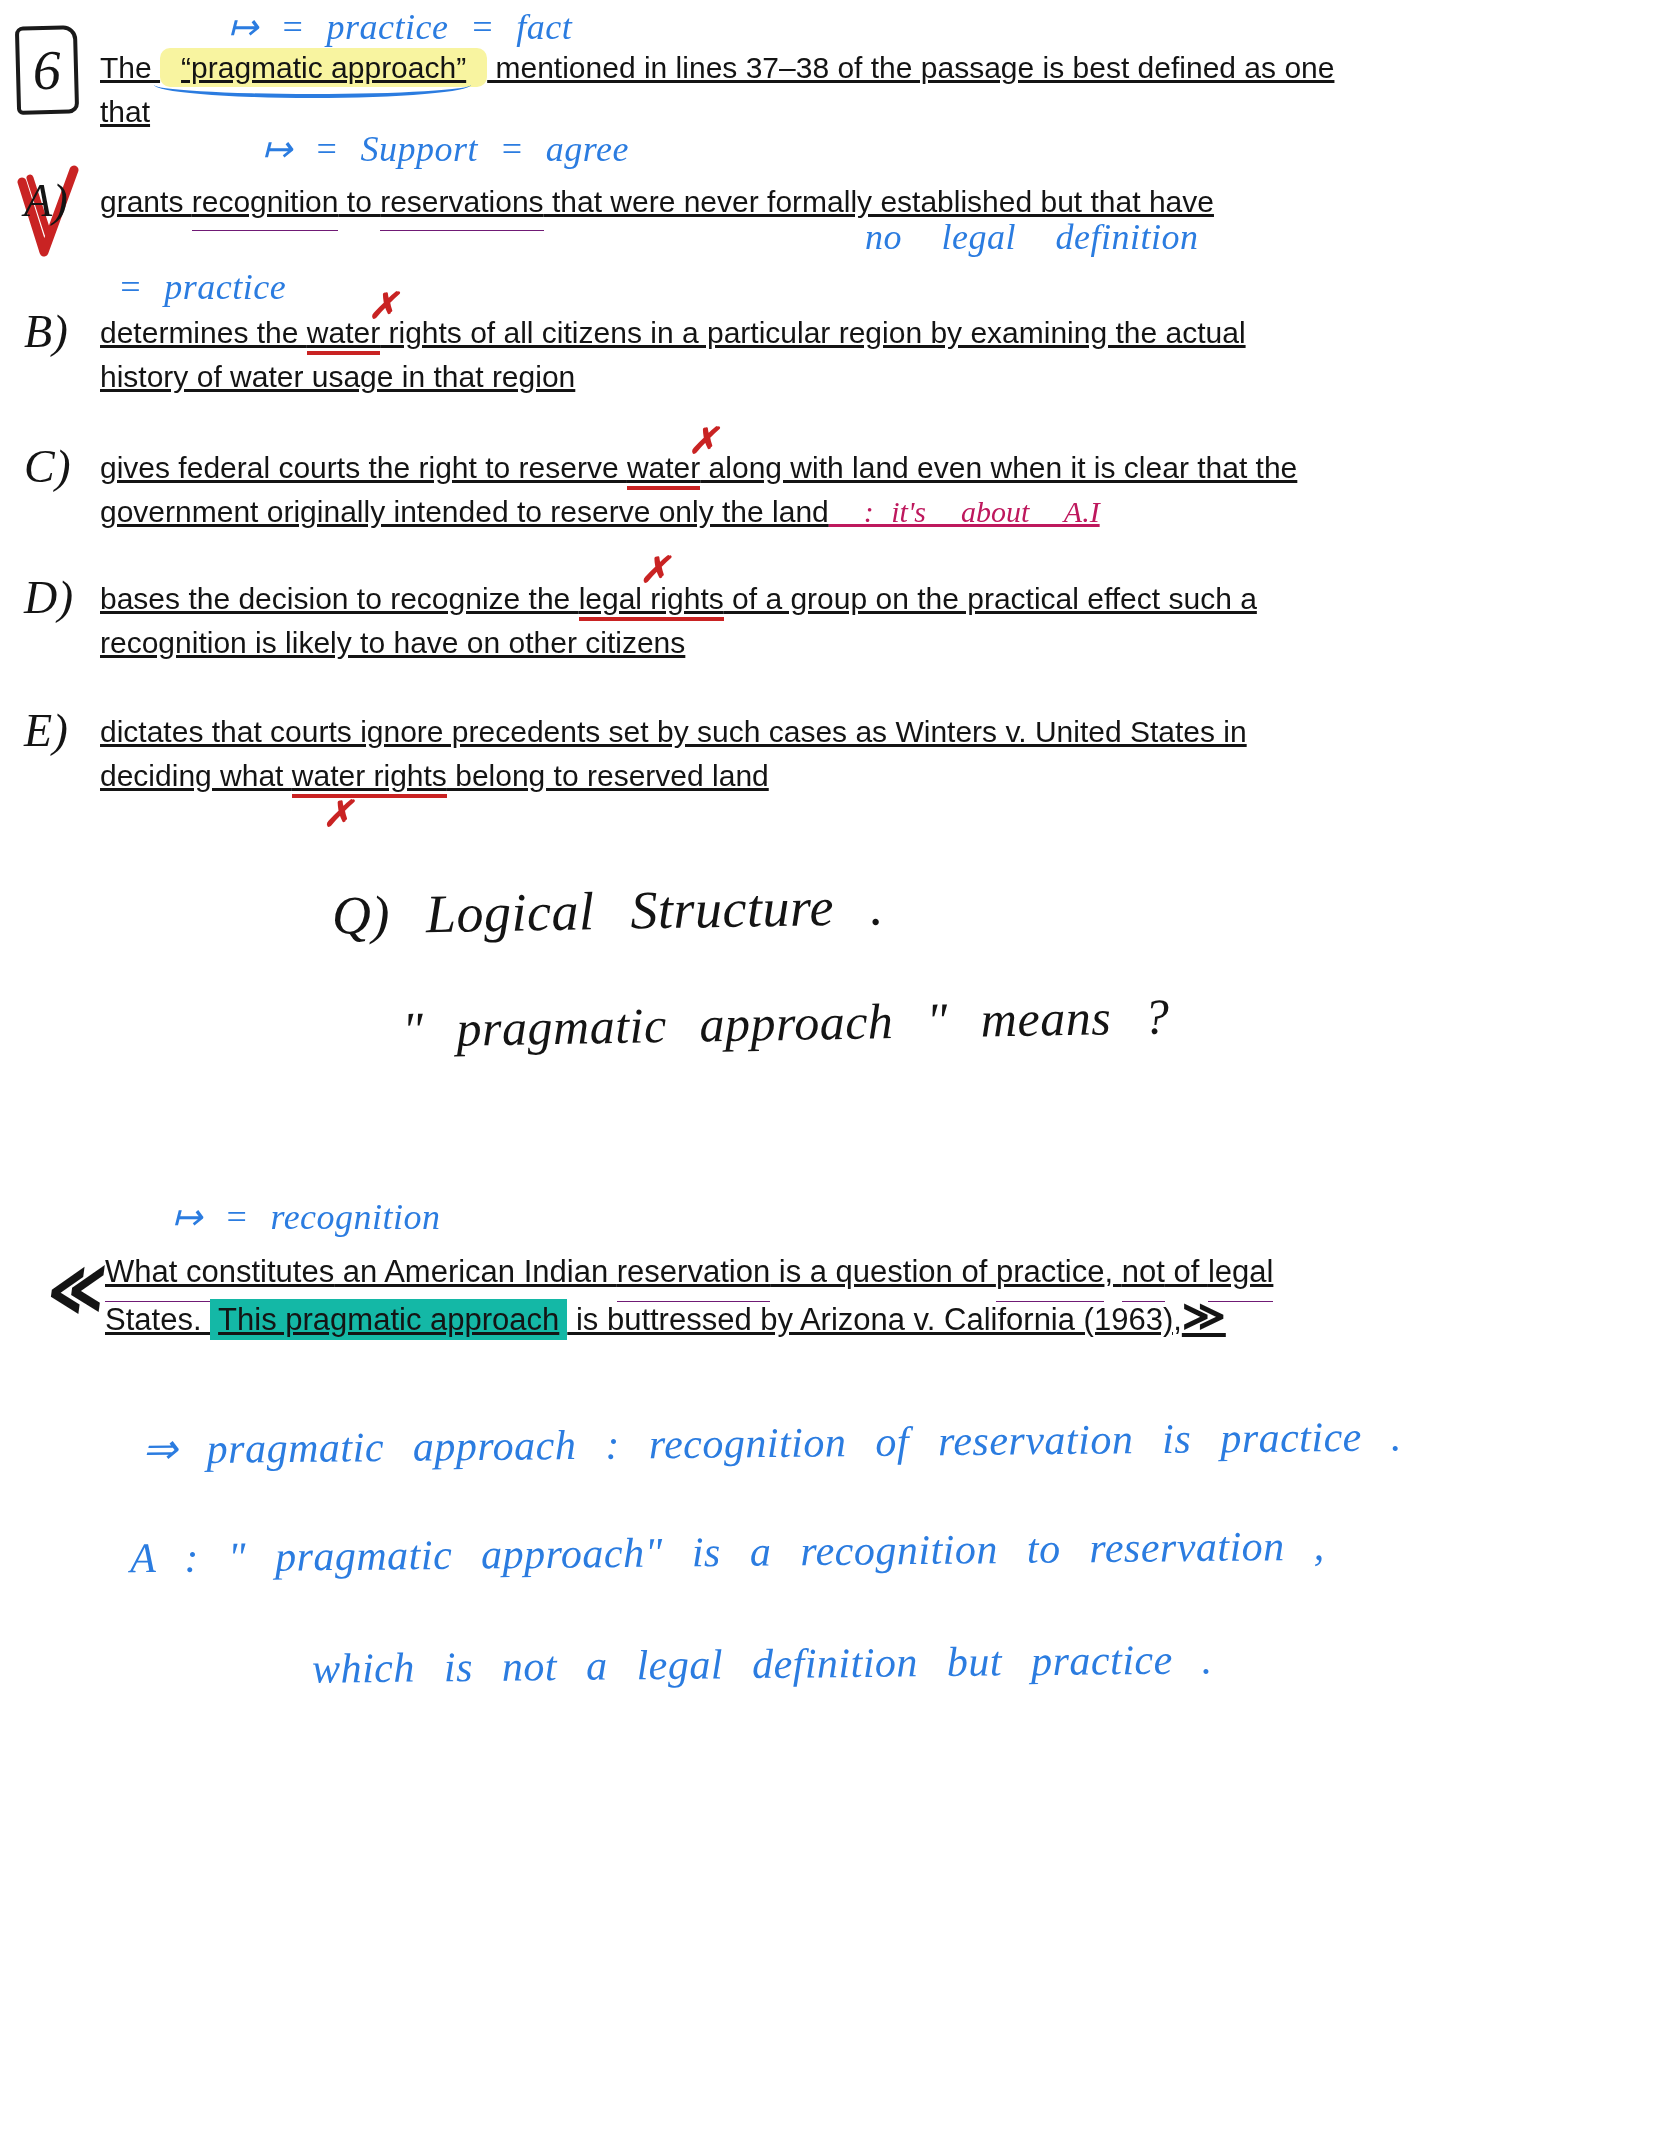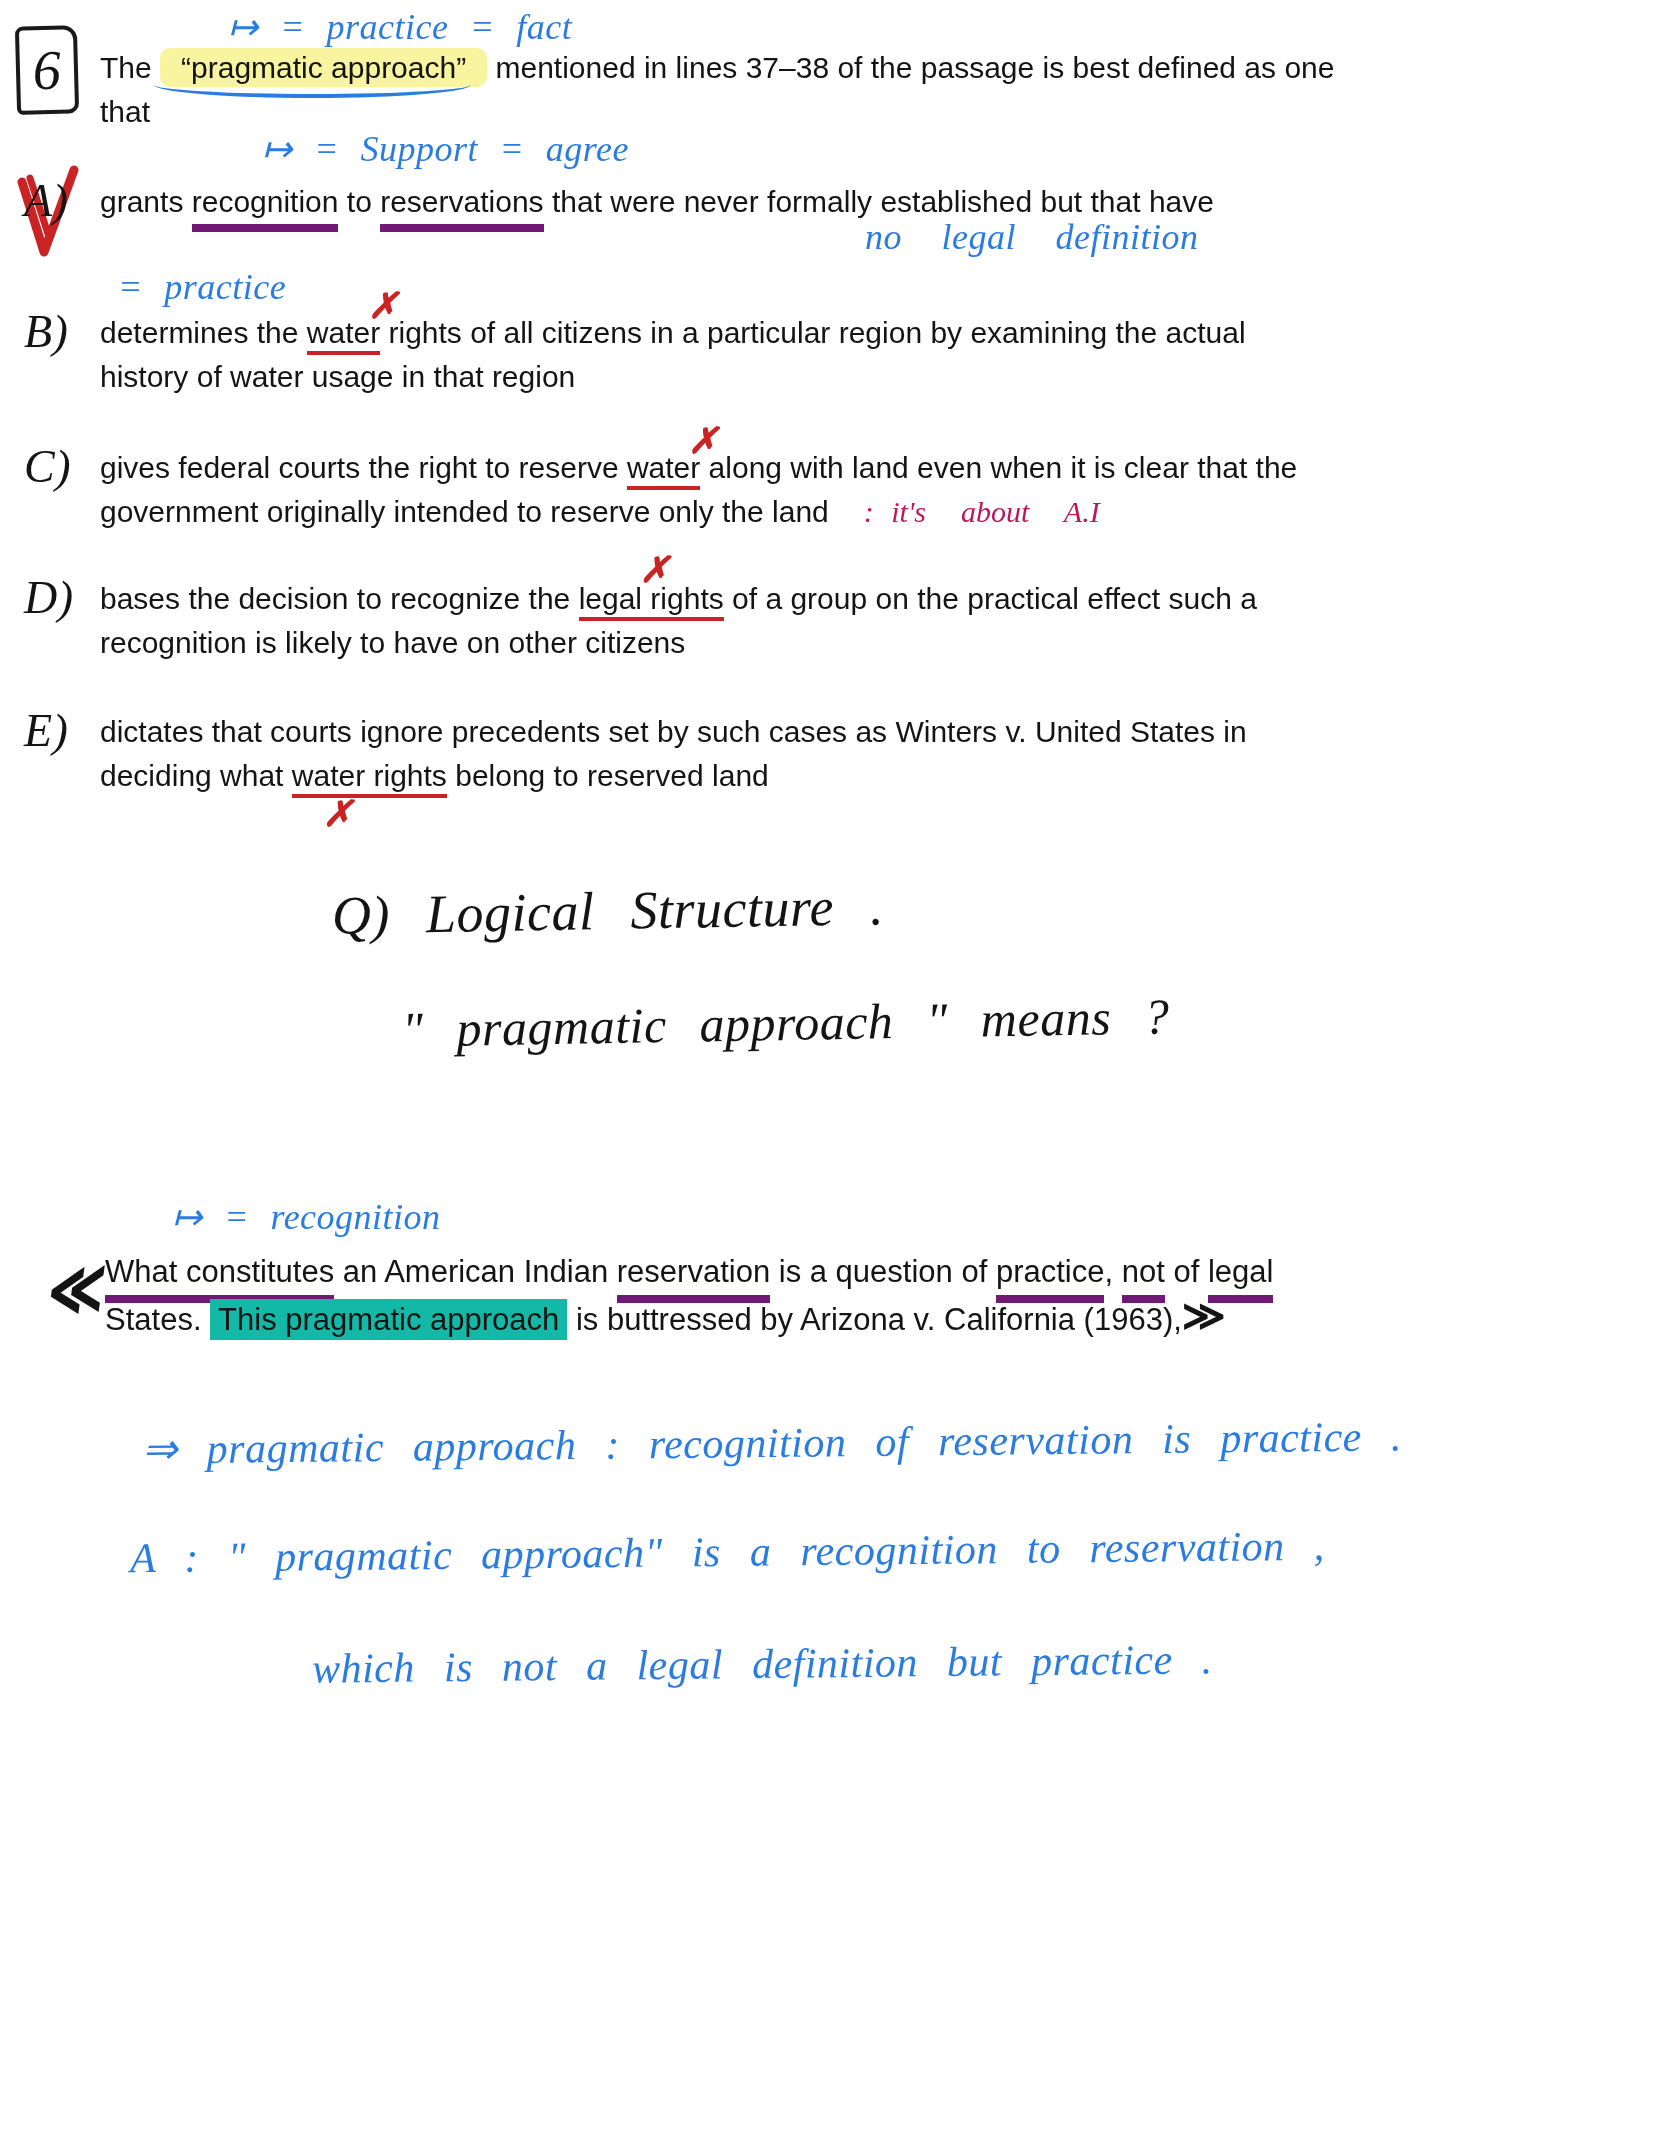--- a/index.html
+++ b/index.html
@@ -4,22 +4,22 @@
 <style>
   * { margin:0; padding:0; box-sizing:border-box; }
   html,body { background:#ffffff; }
   body {
     width:1668px; height:2154px; position:relative; overflow:hidden;
     font-family:"Liberation Sans", sans-serif; color:#141414;
   }
   .abs { position:absolute; }
   .print { font-size:30px; }
   .tline { white-space:pre-wrap; line-height:44px; }
-  .seg { position:relative; }
-  .ub { border-bottom:8px solid #701a75; padding-bottom:6px; }
+  .seg { position:relative;text-decoration:underline; }
+  .ub { border-bottom:1px solid #701a75; padding-bottom:12px; }
   .ur { border-bottom:4px solid #c92323; padding-bottom:2px; }
   .hl  { background:#14b8a6; padding:3px 8px; border-radius:0;margin-top:16px; }
   .hlq { background:#f8f4a0; padding:3px 21px; border-radius:10px; }
   .hlq::after {
     content:""; position:absolute; left:-6px; right:16px; bottom:-11px; height:12px;
     border-bottom:4px solid #2b7ce0; border-radius:0 0 60% 60% / 0 0 100% 100%;
   }
   .red { font-family:cursive; font-style:italic; color:#be185d; word-spacing:10px; }
   .bigmark { font-size:42px; font-weight:bold; }
   .hw { font-family:cursive; font-style:italic; letter-spacing:.5px; word-spacing:12px; }

